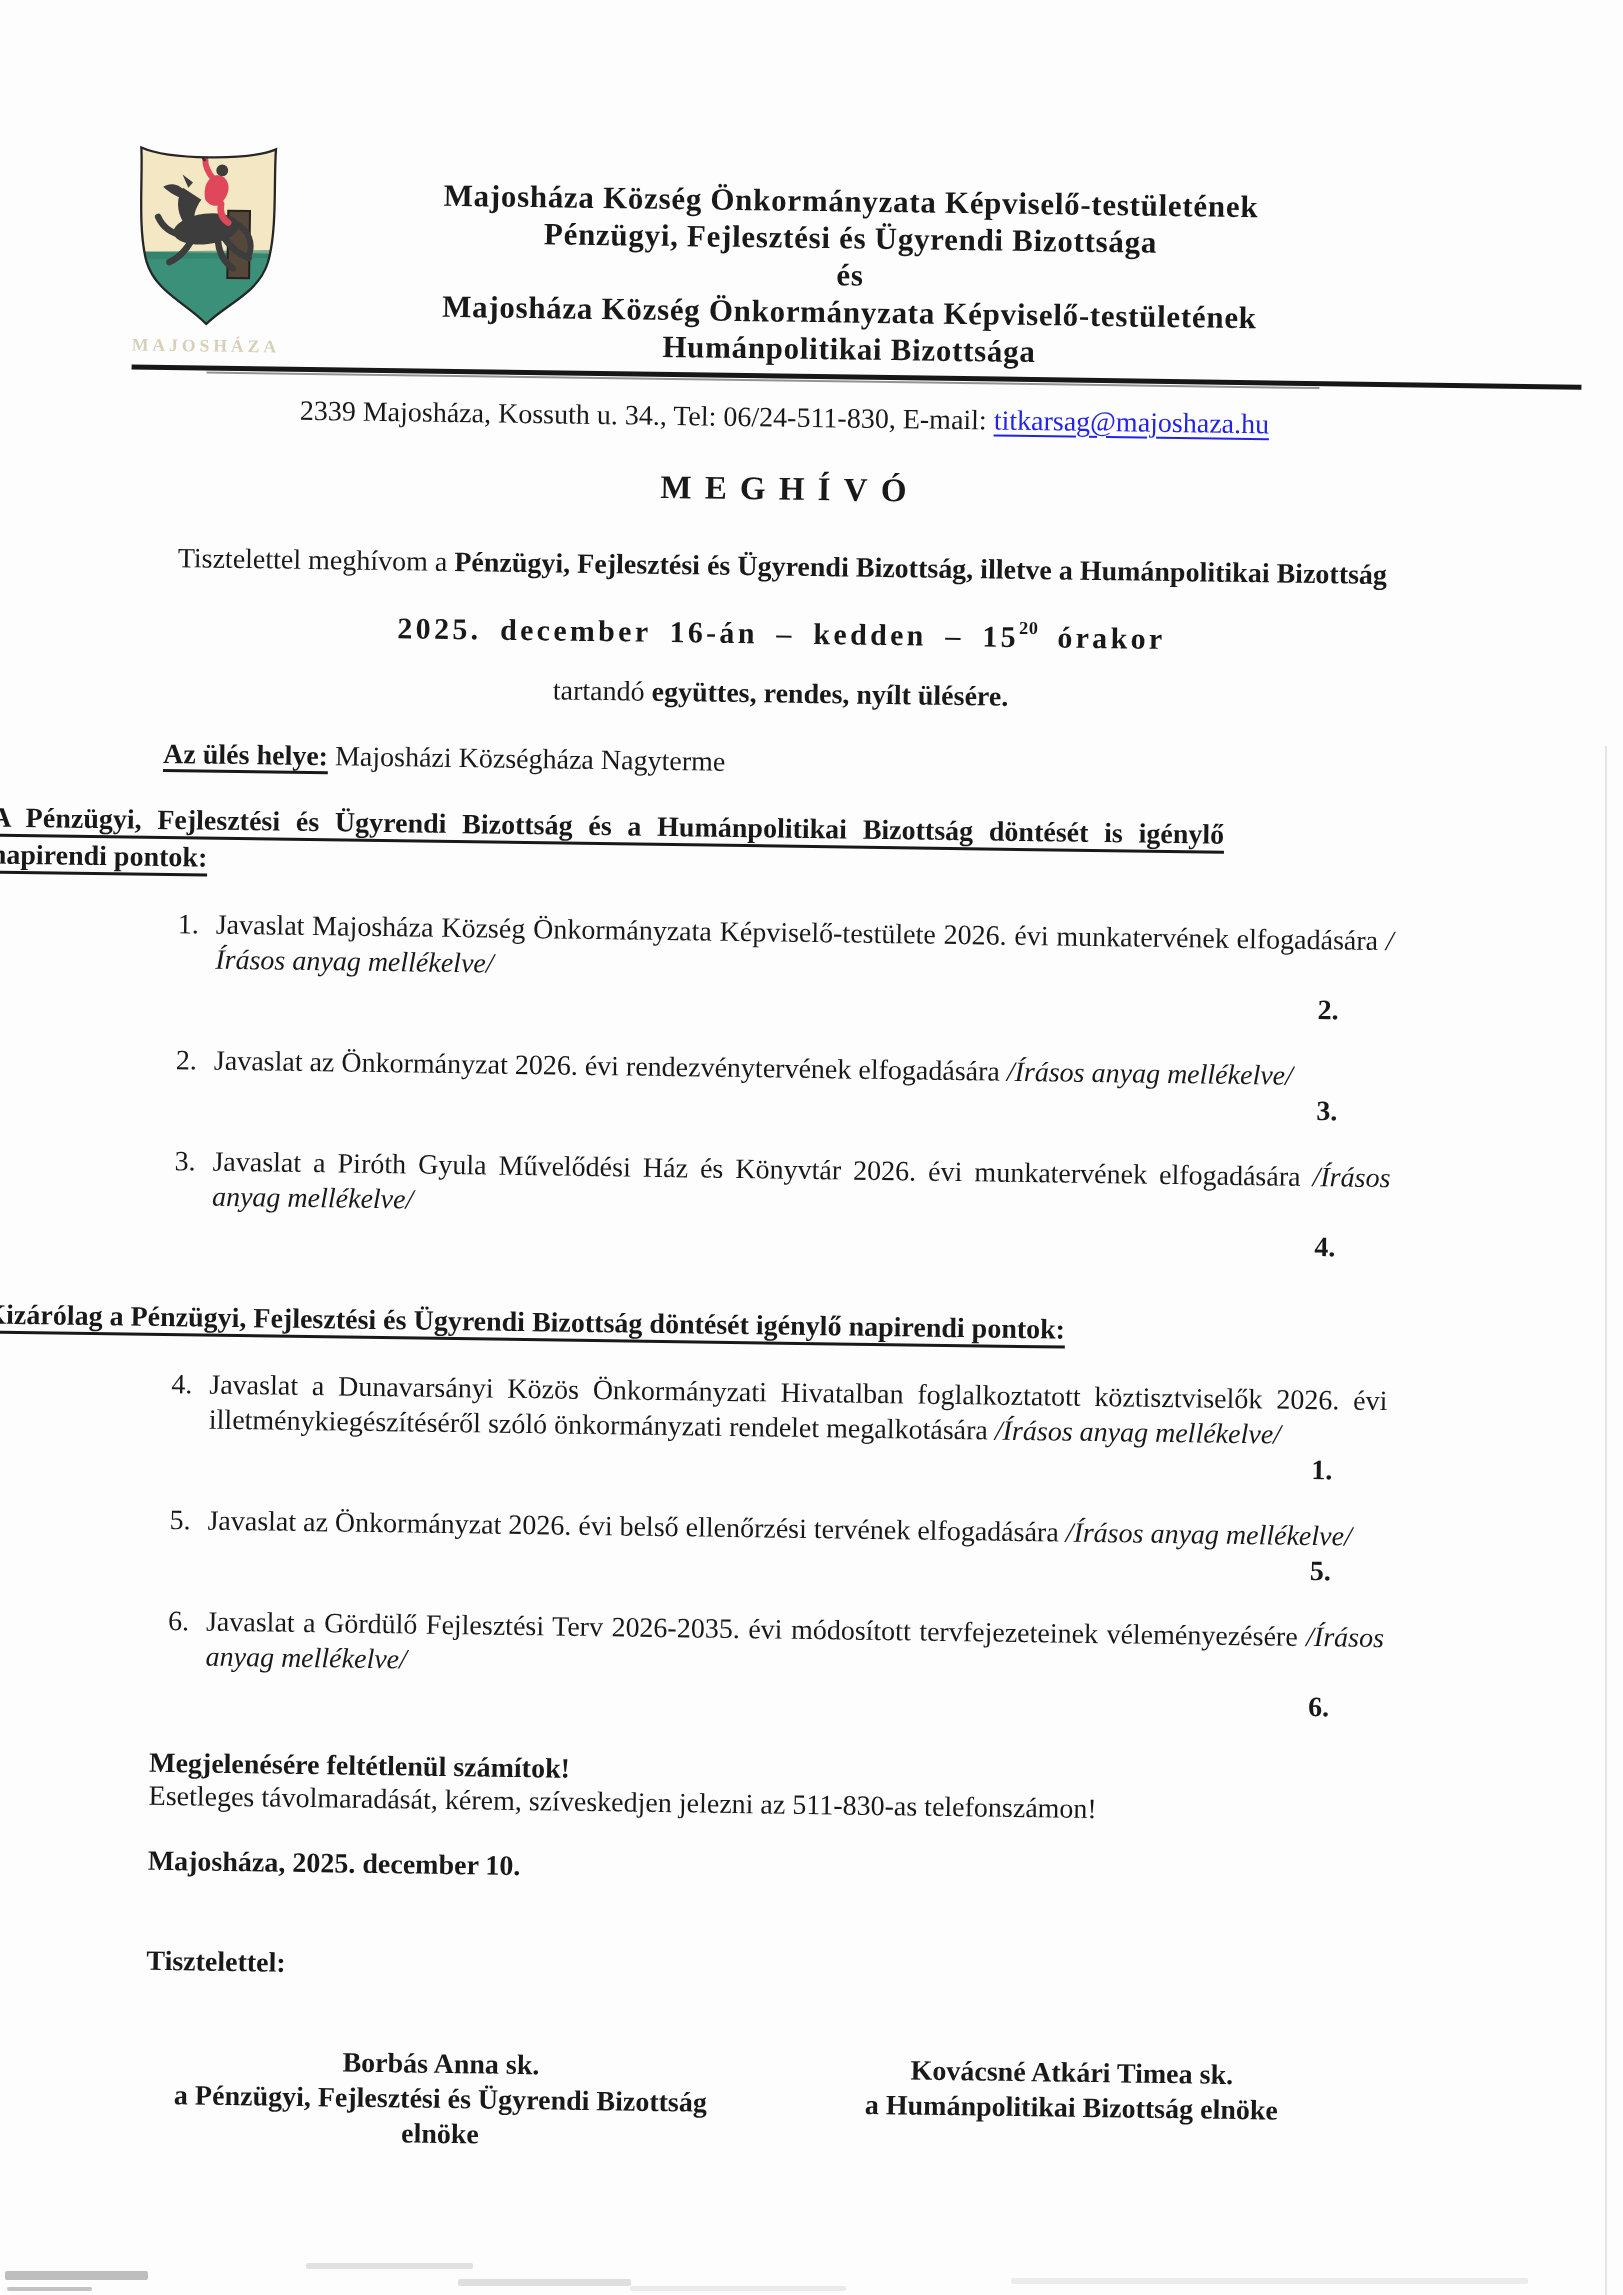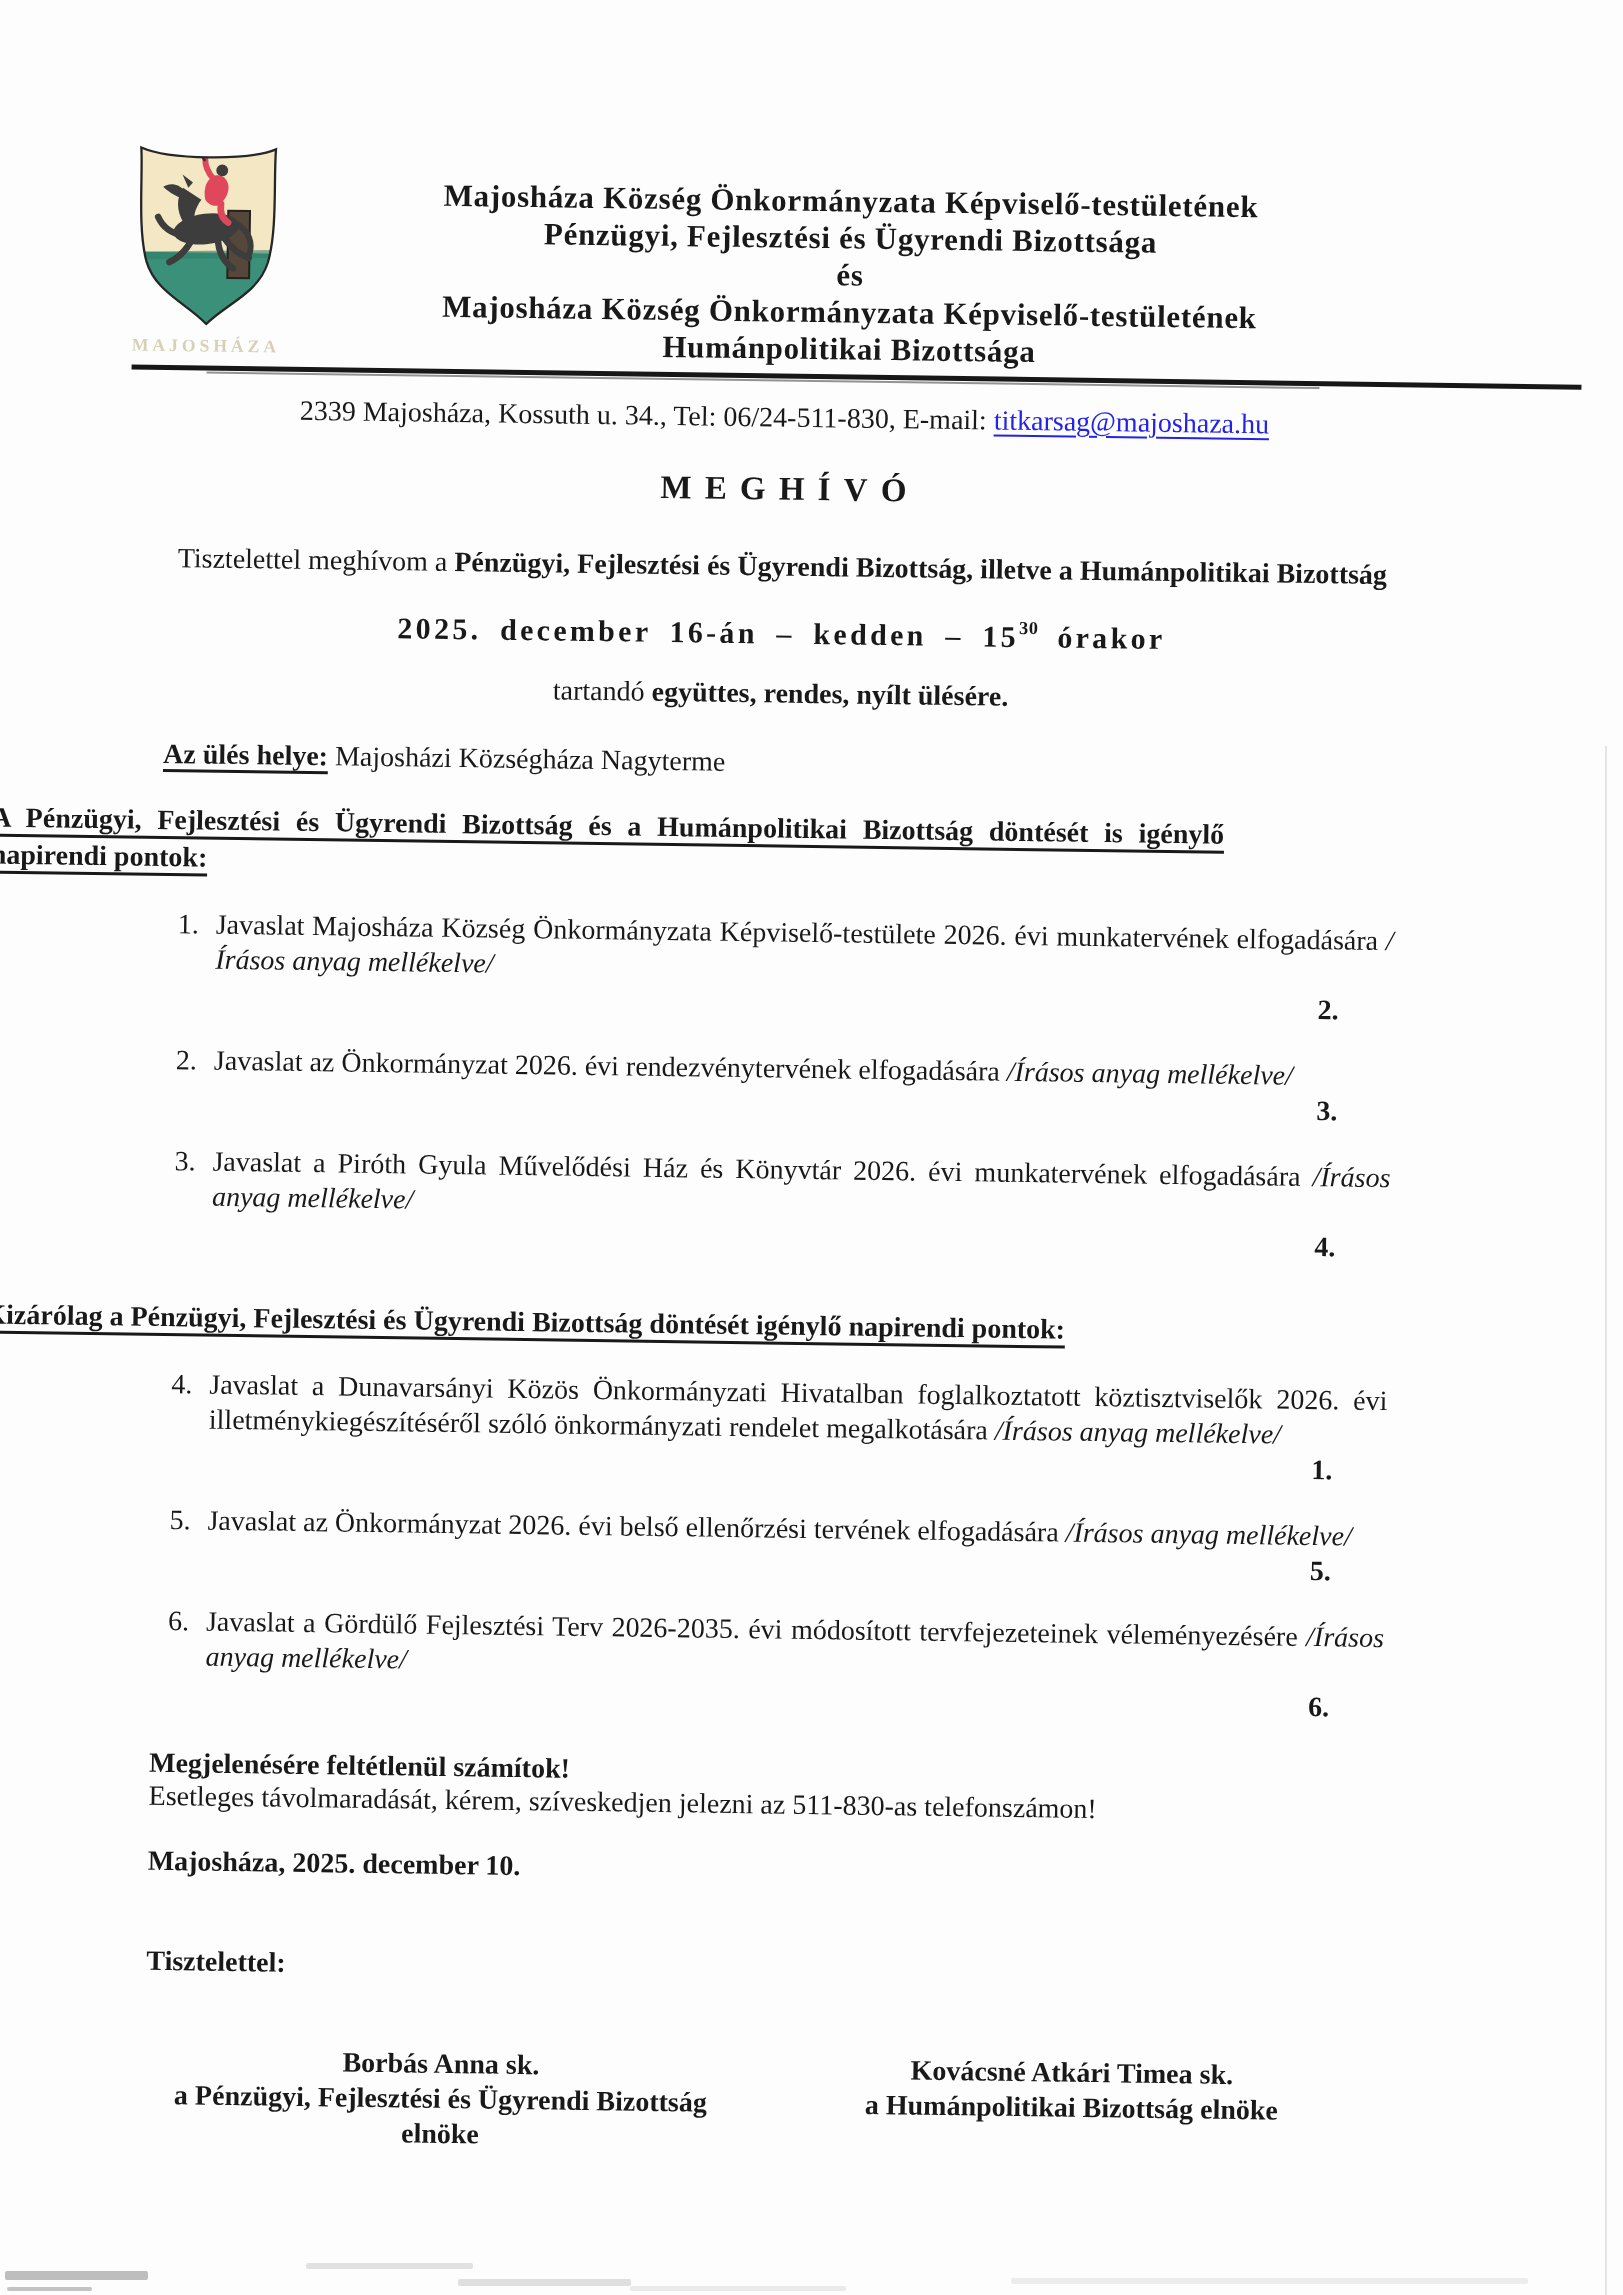--- a/index.html
+++ b/index.html
@@ -153,21 +153,21 @@
       <span>2339 Majosháza, Kossuth u. 34., Tel: 06/24-511-830, E-mail: </span><a href="#">titkarsag@majoshaza.hu</a>
     </div>
 
     <div class="title col">MEGHÍVÓ</div>
 
     <div class="invite col">
       <span>Tisztelettel meghívom a </span><b>Pénzügyi, Fejlesztési és Ügyrendi Bizottság, illetve a Humánpolitikai Bizottság</b>
     </div>
 
     <div class="dateline col">
-      <span>2025. december 16-án – kedden – 15</span><sup>30</sup><span> órakor</span>
+      <span>2025. december 16-án – kedden – 15</span><sup>20</sup><span> órakor</span>
     </div>
 
     <div class="held col">
       <span>tartandó </span><b>együttes, rendes, nyílt ülésére.</b>
     </div>
 
     <div class="venue col">
       <span class="lbl">Az ülés helye:</span><span> Majosházi Községháza Nagyterme</span>
     </div>
 

